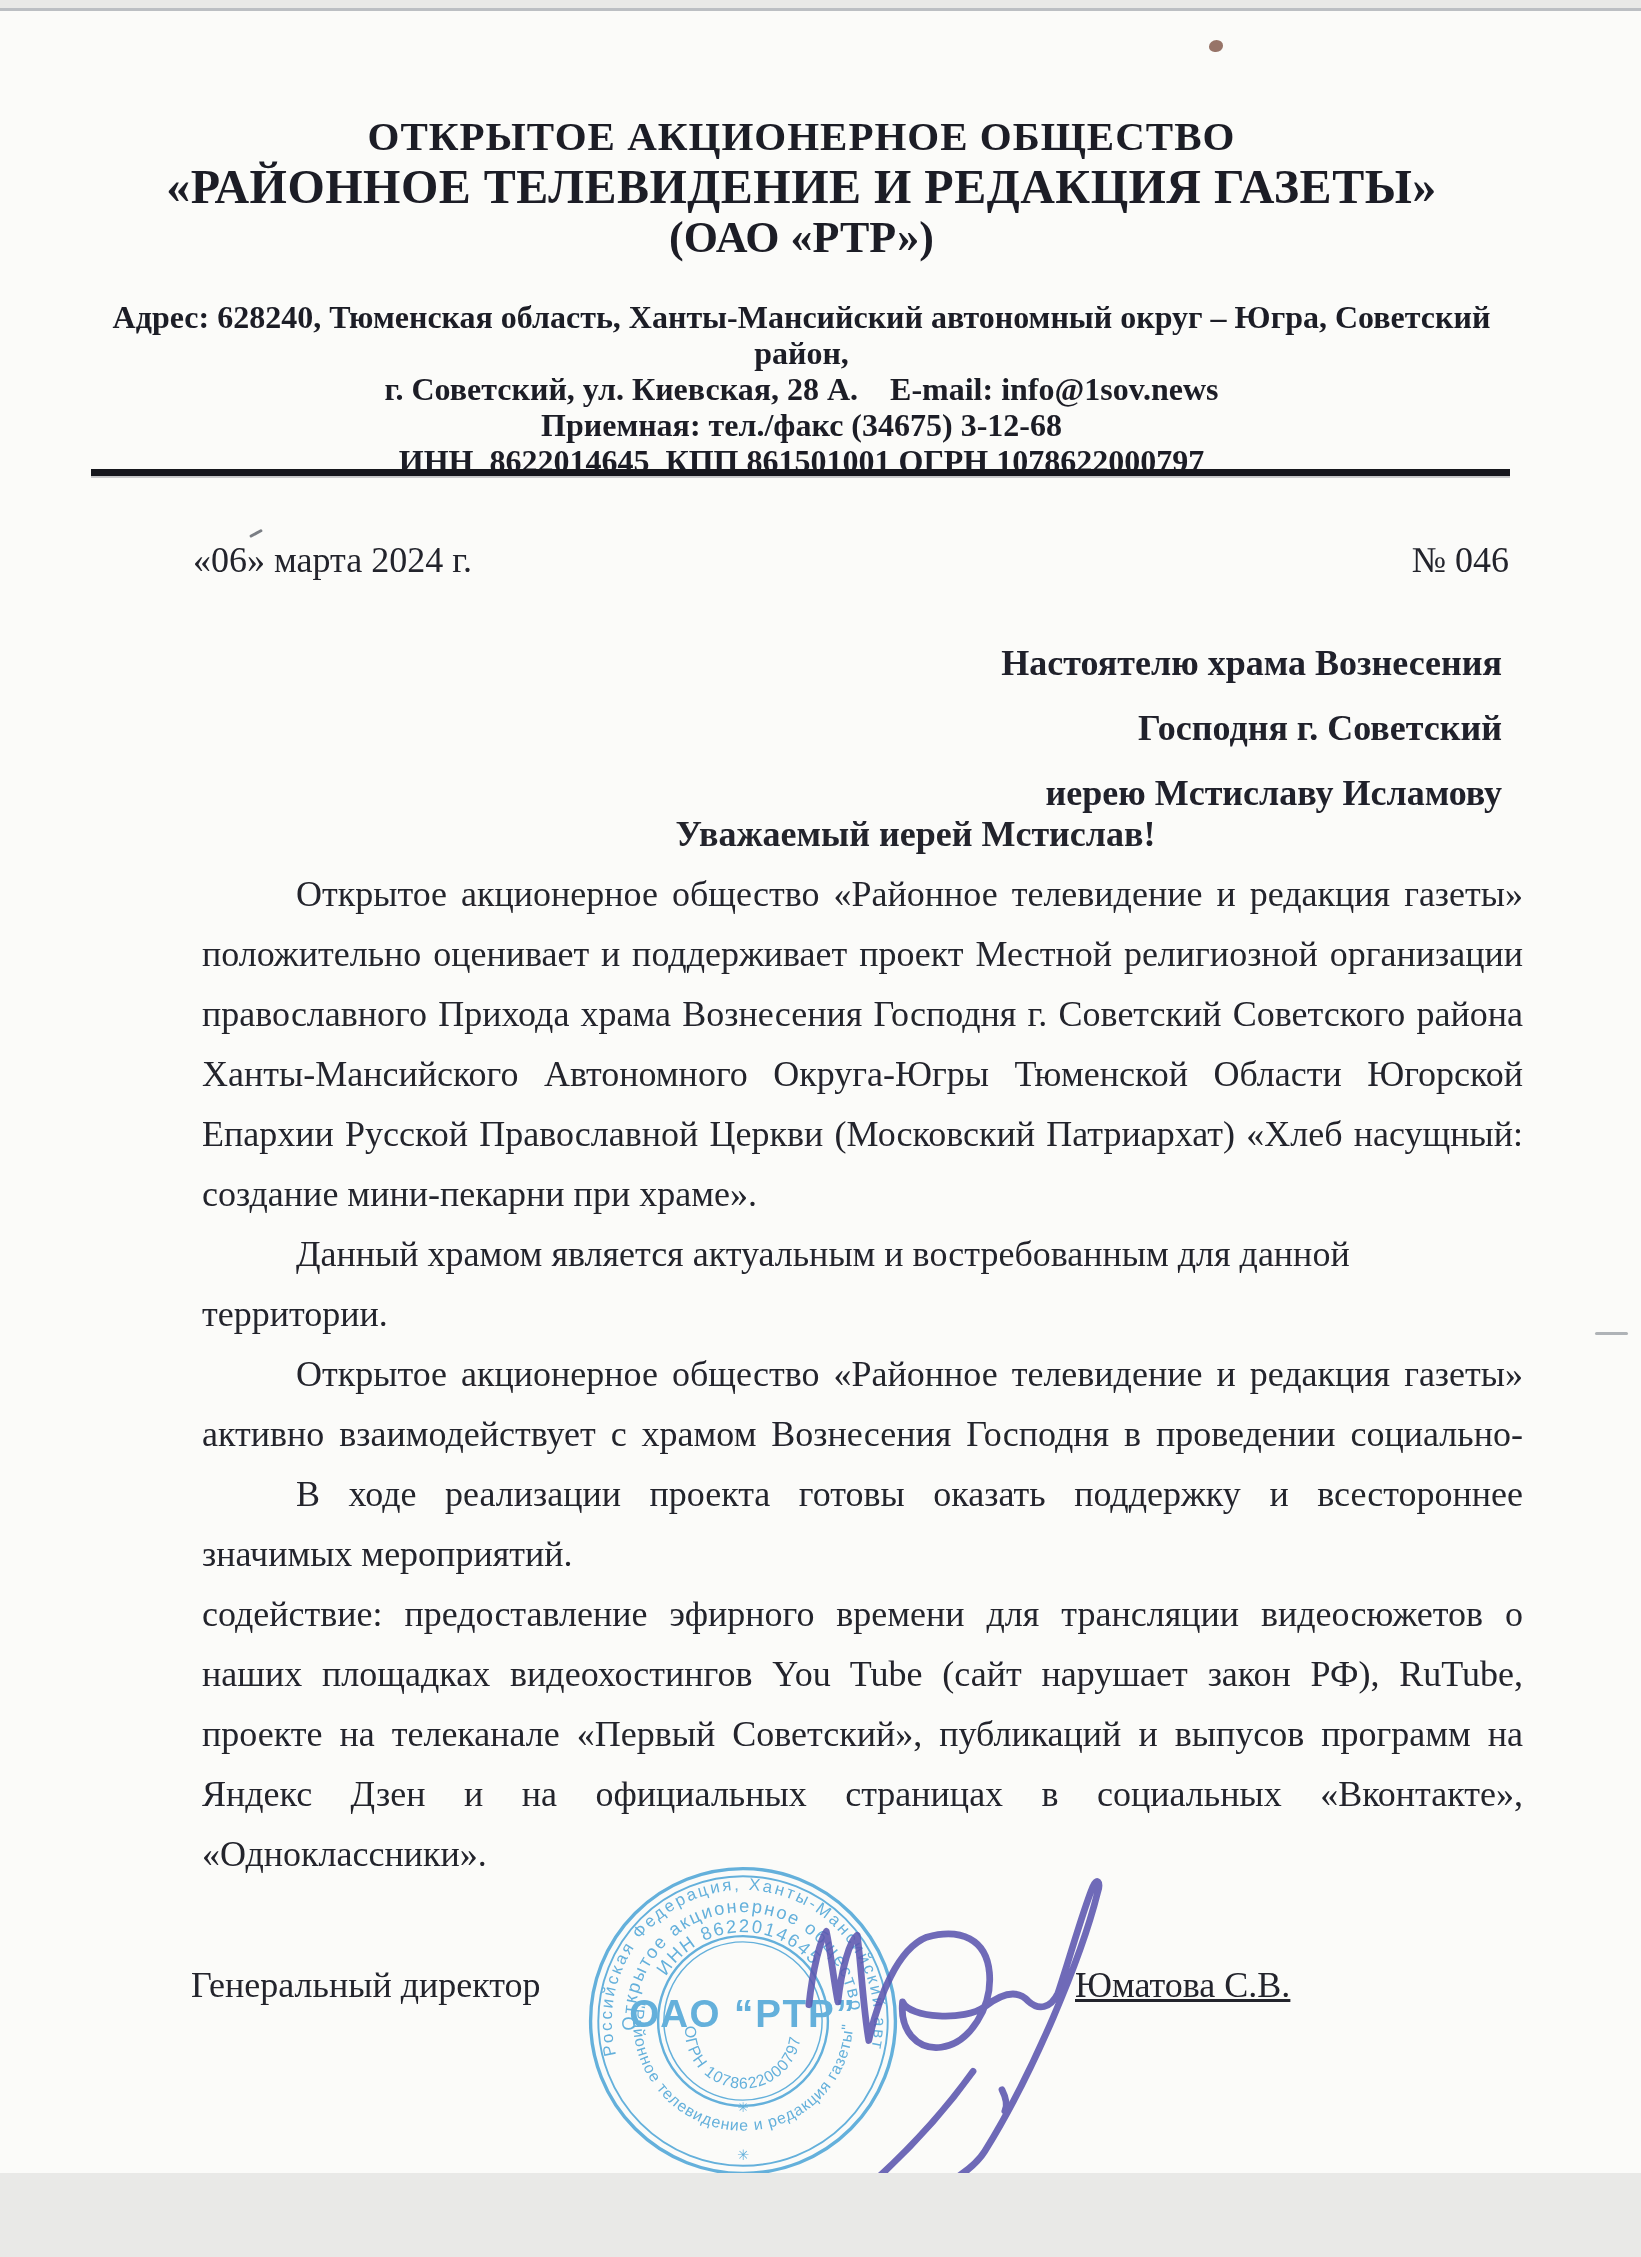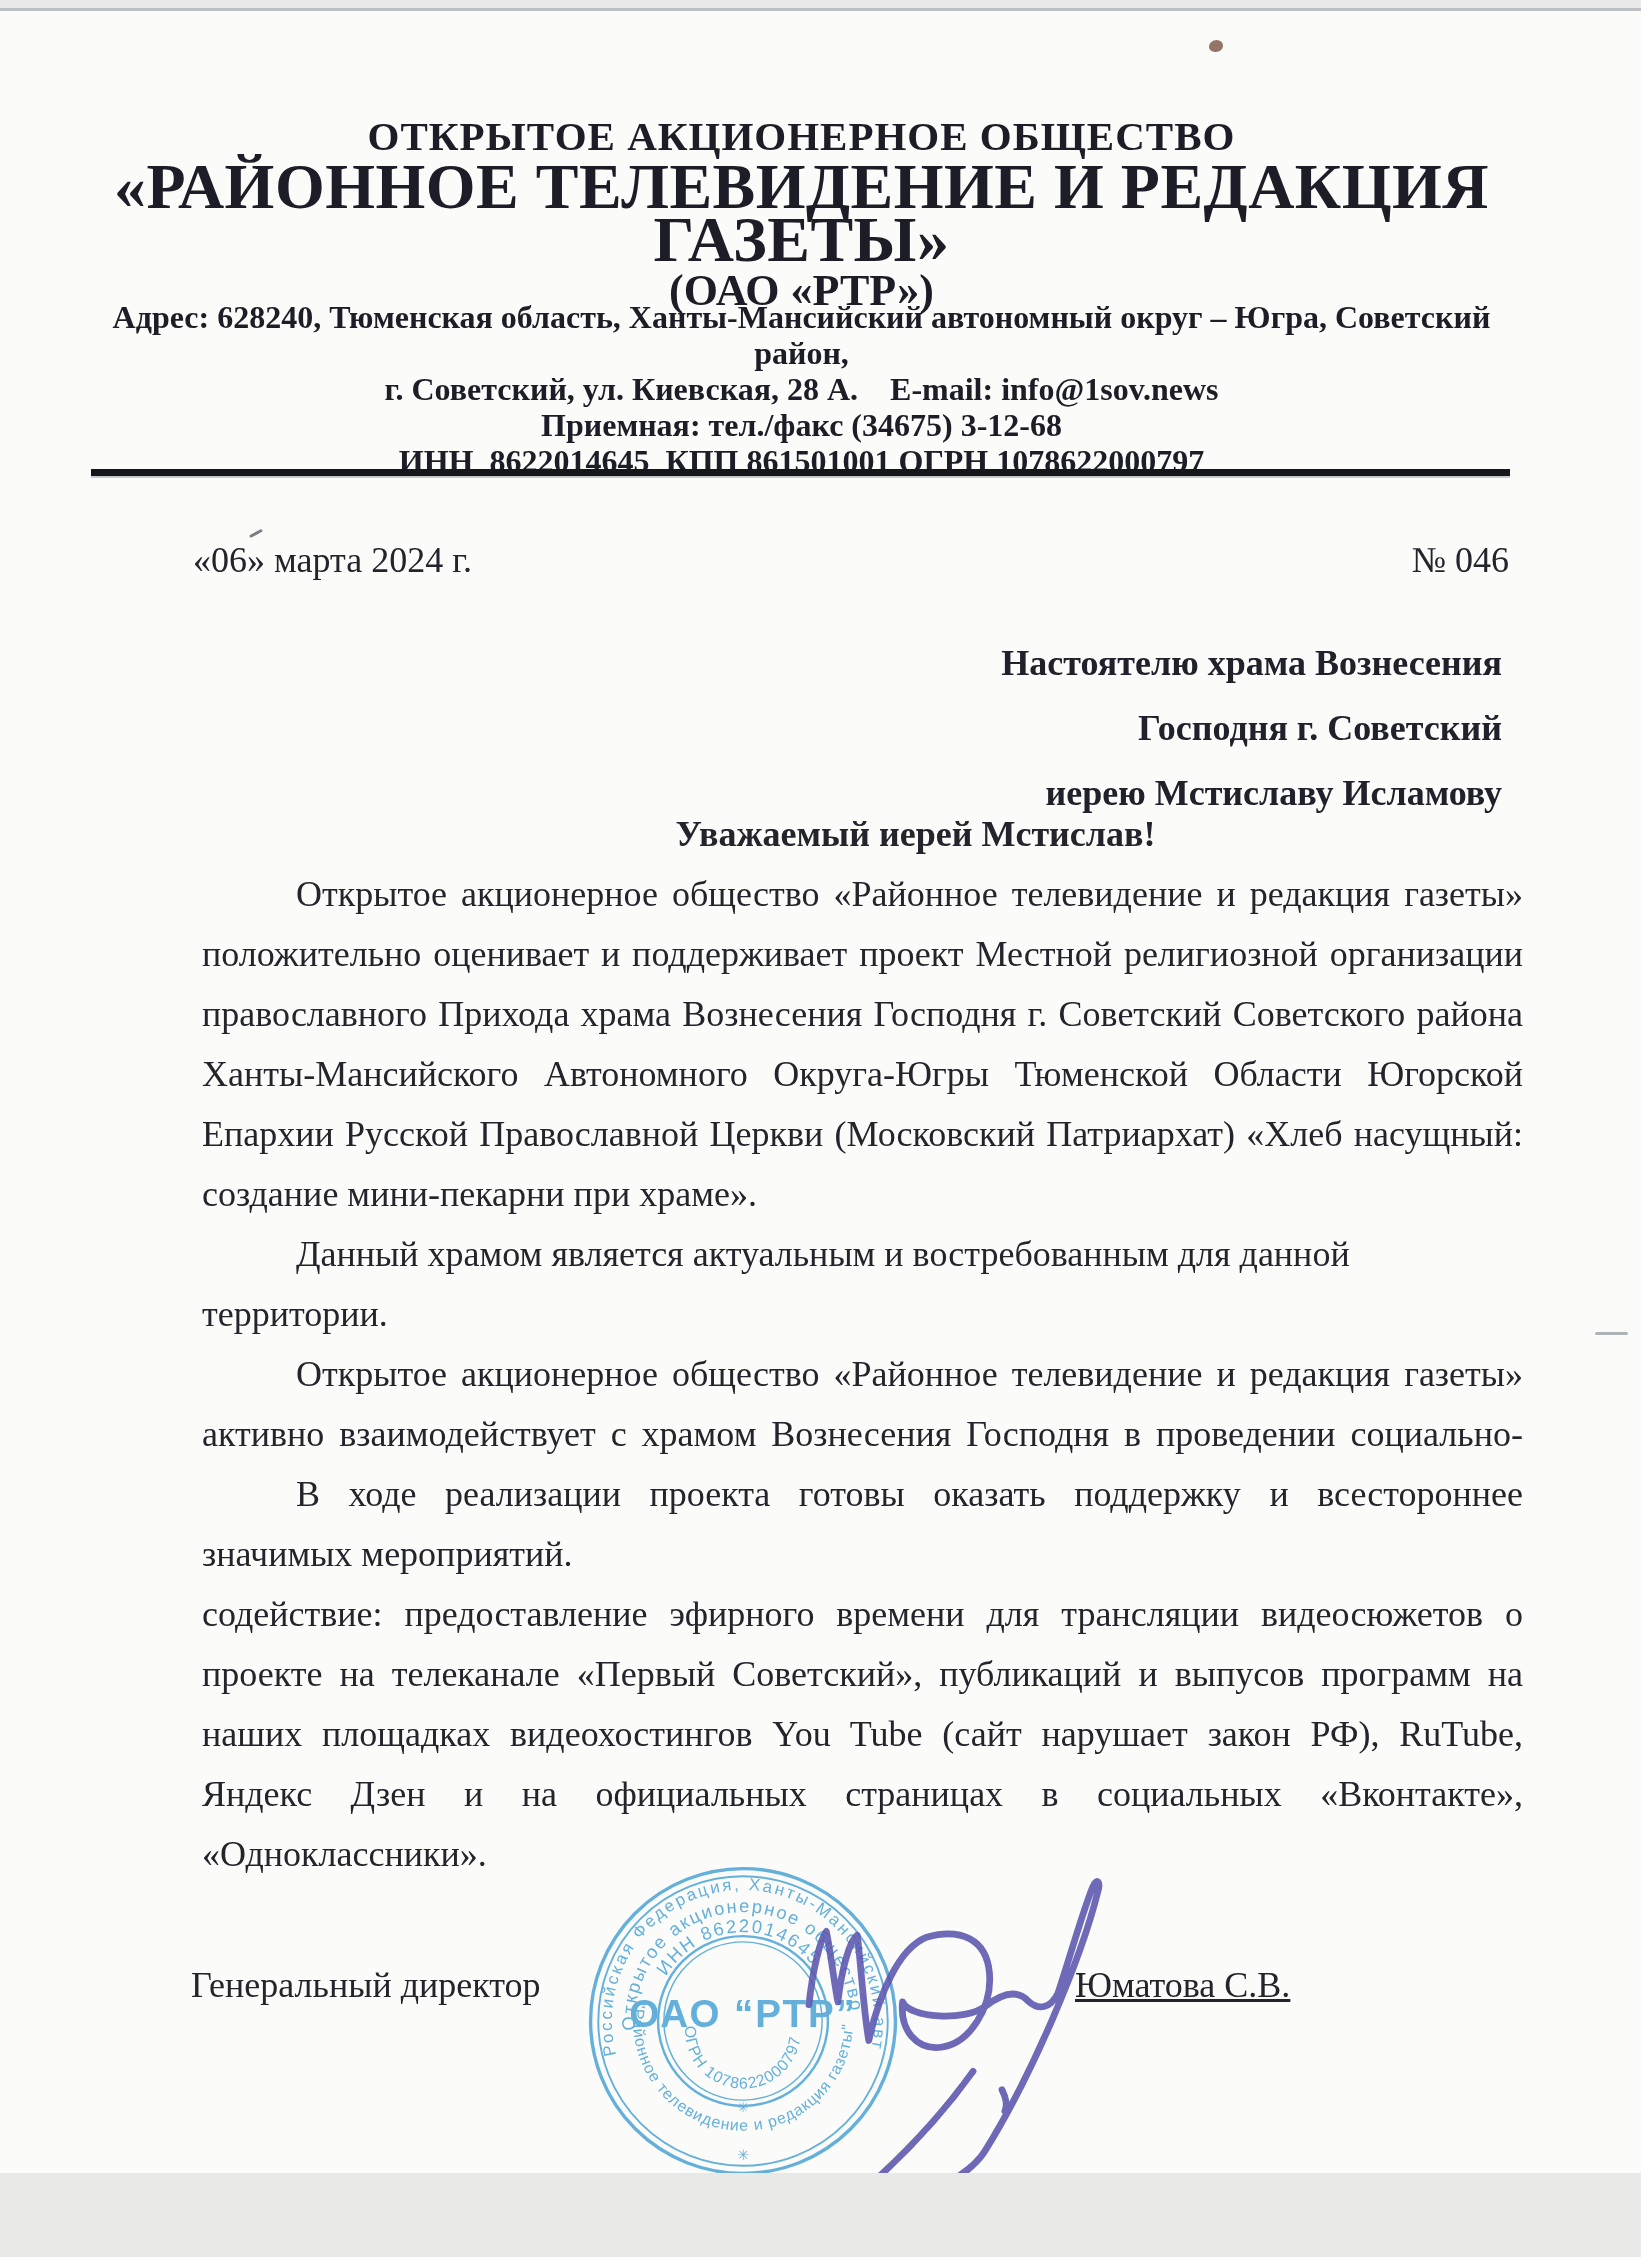--- a/index.html
+++ b/index.html
@@ -14,21 +14,21 @@
   }
   
   .scan-top-edge{position:absolute;left:0;top:0;width:100%;height:2.9px;background:#a7abb0;opacity:.75;}
   .speck-dot{position:absolute;left:1209px;top:32px;width:13.5px;height:11.6px;border-radius:60% 50% 55% 45%;background:#7e5244;opacity:.8;}
   .speck-tick{position:absolute;left:249px;top:524px;width:13.5px;height:2.9px;background:#5a5f66;transform:rotate(-28deg);border-radius:1.9px;opacity:.8;}
   .speck-edge{position:absolute;left:1595px;top:1324px;width:33px;height:2.9px;background:#7d838a;opacity:.6;border-radius:1.9px;}
 
   
   .letterhead{position:absolute;left:87px;width:1429px;top:104px;text-align:center;font-weight:bold;color:#1c1d26;}
   .lh1{font-size:41px;line-height:48px;letter-spacing:1px;}
-  .lh2{font-size:64px;line-height:53px;letter-spacing:0.5px;}
+  .lh2{font-size:48px;line-height:53px;letter-spacing:0.5px;}
   .lh3{font-size:44px;line-height:50px;}
   .addr{position:absolute;left:87px;width:1429px;top:291px;text-align:center;font-weight:bold;font-size:32px;line-height:36px;color:#1c1d26;}
 
   .rule{position:absolute;left:91px;top:461px;width:1419px;height:6.8px;background:#16171d;box-shadow:0 1.9px 0 rgba(40,44,60,.25);}
 
   .date{position:absolute;left:193px;top:531px;font-size:36px;}
   .doc-number{position:absolute;right:132px;top:531px;font-size:36px;}
 
   .recipient{position:absolute;right:139px;top:623px;text-align:right;font-weight:bold;font-size:36px;line-height:65px;color:#20212b;font-family:Liberation Serif, serif;}
 
@@ -86,22 +86,22 @@
     <div class="bline j">православного Прихода храма Вознесения Господня г. Советский Советского района</div>
     <div class="bline j">Ханты-Мансийского Автономного Округа-Югры Тюменской Области Югорской</div>
     <div class="bline j">Епархии Русской Православной Церкви (Московский Патриархат) «Хлеб насущный:</div>
     <div class="bline">создание мини-пекарни при храме».</div>
     <div class="bline i">Данный храмом является актуальным и востребованным для данной территории.</div>
     <div class="bline j i">Открытое акционерное общество «Районное телевидение и редакция газеты»</div>
     <div class="bline j">активно взаимодействует с храмом Вознесения Господня в проведении социально-</div>
     <div class="bline j i">В ходе реализации проекта готовы оказать поддержку и всестороннее</div>
     <div class="bline">значимых мероприятий.</div>
     <div class="bline j">содействие: предоставление эфирного времени для трансляции видеосюжетов о</div>
+    <div class="bline j">наших площадках видеохостингов You Tube (сайт нарушает закон РФ), RuTube,</div>
     <div class="bline j">проекте на телеканале «Первый Советский», публикаций и выпусов программ на</div>
-    <div class="bline j">наших площадках видеохостингов You Tube (сайт нарушает закон РФ), RuTube,</div>
     <div class="bline j">Яндекс Дзен и на официальных страницах в социальных «Вконтакте»,</div>
     <div class="bline">«Одноклассники».</div>
   </div>
 
   <div class="sig-row-left">Генеральный директор</div>
   <div class="sig-row-right">Юматова С.В.</div>
 
   <svg class="stamp" viewBox="0 0 340 340">
     <g fill="none" stroke="#43a0d5">
       <circle cx="170" cy="170" r="158" stroke-width="3.5"></circle>

